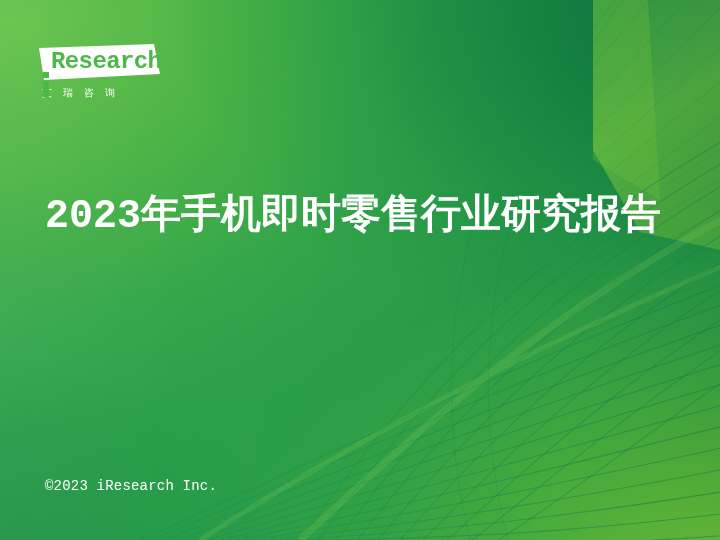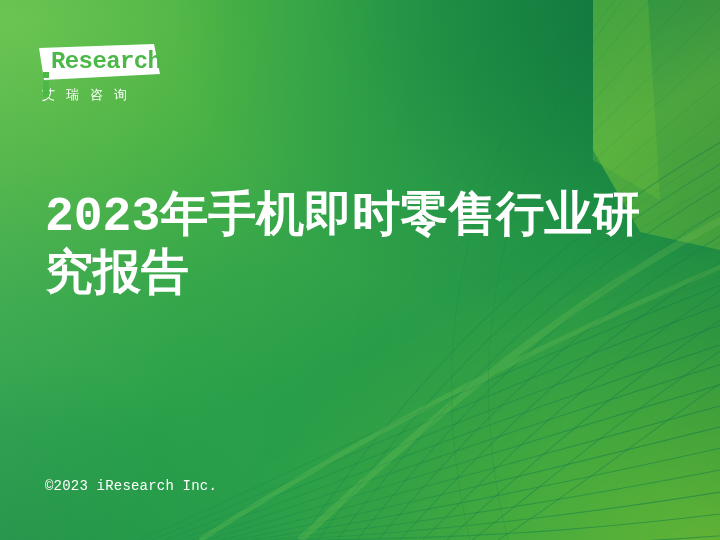--- a/index.html
+++ b/index.html
@@ -94,34 +94,34 @@
     left: 0;
     top: 13px;
     width: 6px;
     height: 16px;
     background: #4cb848;
   }
   #logo-cn {
     margin-top: 6px;
     margin-left: 6px;
     color: #ffffff;
-    font-size: 13px;
+    font-size: 10px;
     letter-spacing: 11px;
     font-weight: normal;
     white-space: nowrap;
   }
 
   
   #title {
     position: absolute;
     left: 45px;
     top: 188px;
     width: 620px;
     color: #ffffff;
-    font-size: 48px;
+    font-size: 40px;
     font-weight: bold;
     line-height: 58px;
     letter-spacing: 0px;
   }
 
   
   #footer {
     position: absolute;
     left: 45px;
     top: 478px;

